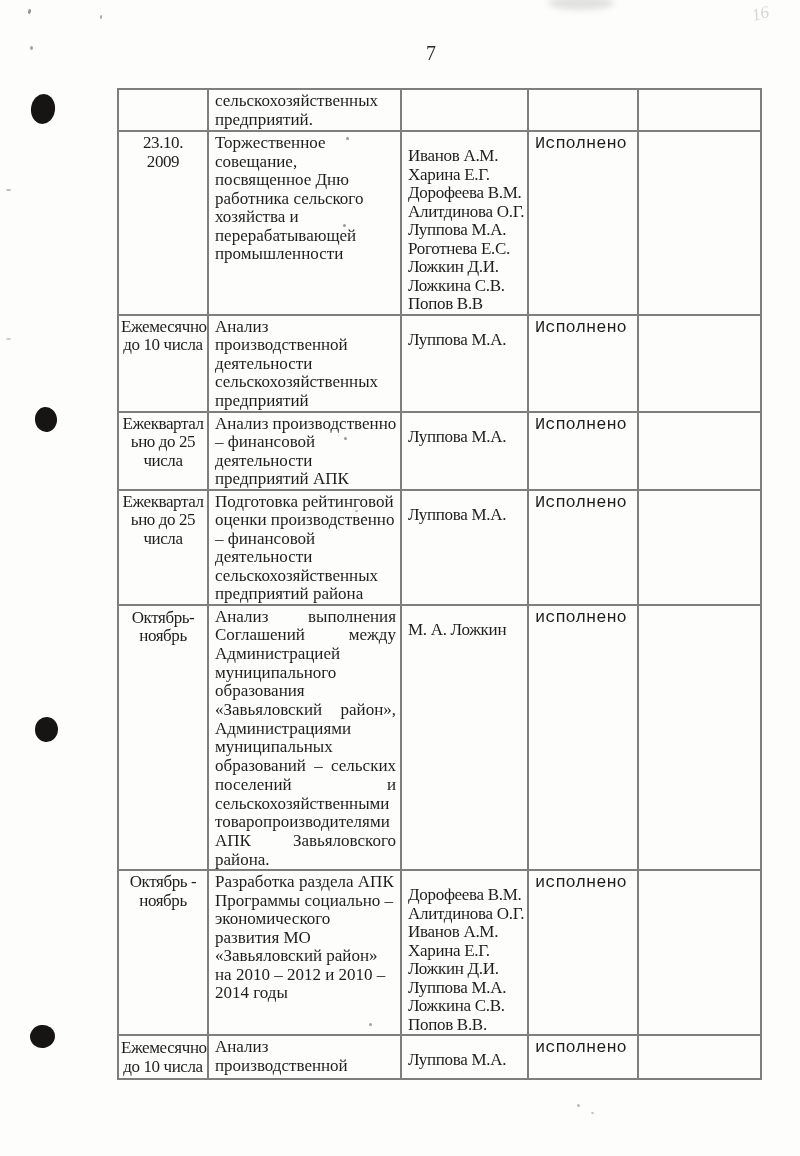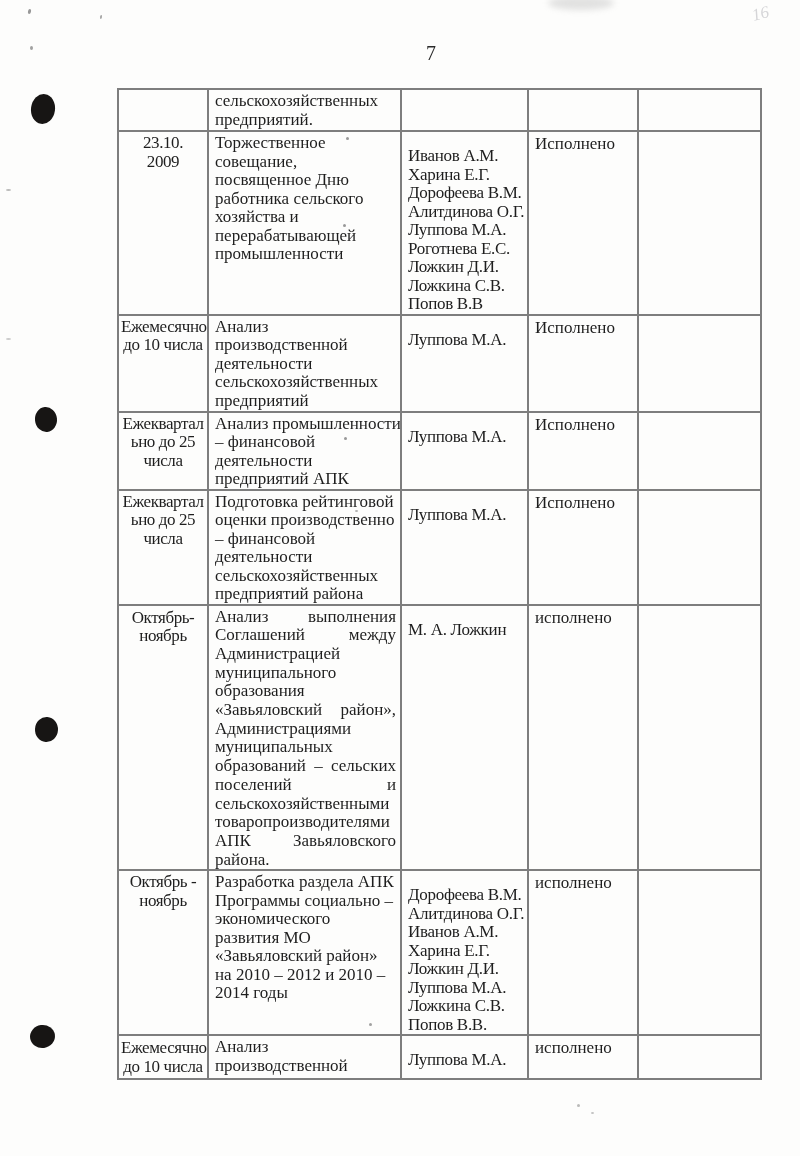--- a/index.html
+++ b/index.html
@@ -62,20 +62,21 @@
     margin-left:8px;
   }
   td.c3{
     white-space:pre;
     font-size:16.5px;letter-spacing:-0.3px;line-height:17.5px;
     padding:15px 2px 0 6px;
   }
   td.c4{
     white-space:pre;
     padding:3px 2px 0 6px;
+    font-family:Liberation Mono, monospace;
   }
   td.c5{padding:0;}
 </style>
 </head>
 <body>
 
 <div class="page">
 
   <div class="smudge"></div>
   <div class="page-number">7</div>
@@ -149,21 +150,21 @@
 сельскохозяйственных
 предприятий</td>
         <td class="c3">Луппова М.А.</td>
         <td class="c4">Исполнено</td>
         <td class="c5"></td>
       </tr>
       <tr style="height:77px;">
         <td class="c1">Ежеквартал
 ьно до 25
 числа</td>
-        <td class="c2">Анализ промышленности
+        <td class="c2">Анализ производственно
 – финансовой
 деятельности
 предприятий АПК</td>
         <td class="c3">Луппова М.А.</td>
         <td class="c4">Исполнено</td>
         <td class="c5"></td>
       </tr>
       <tr style="height:111px;">
         <td class="c1">Ежеквартал
 ьно до 25

